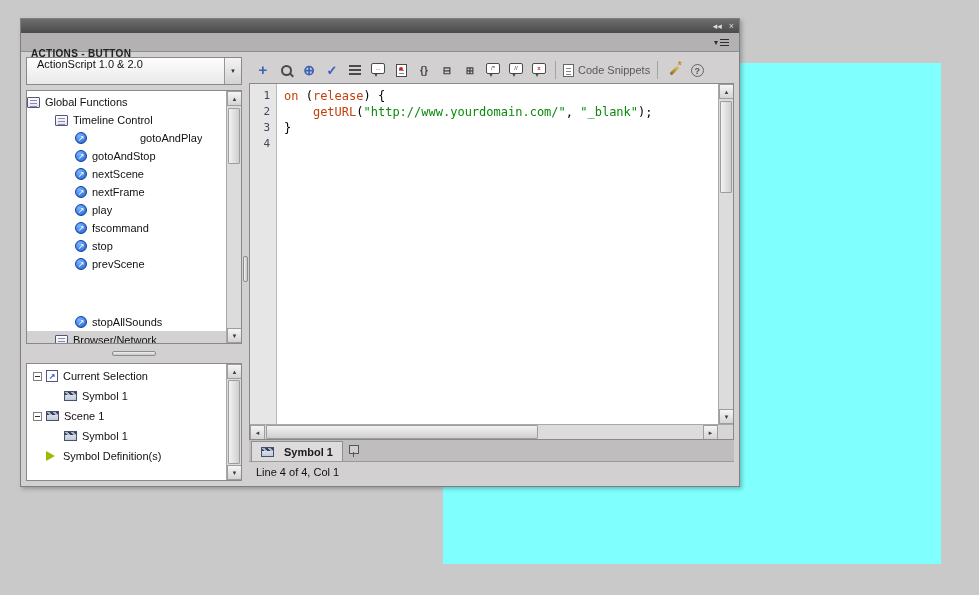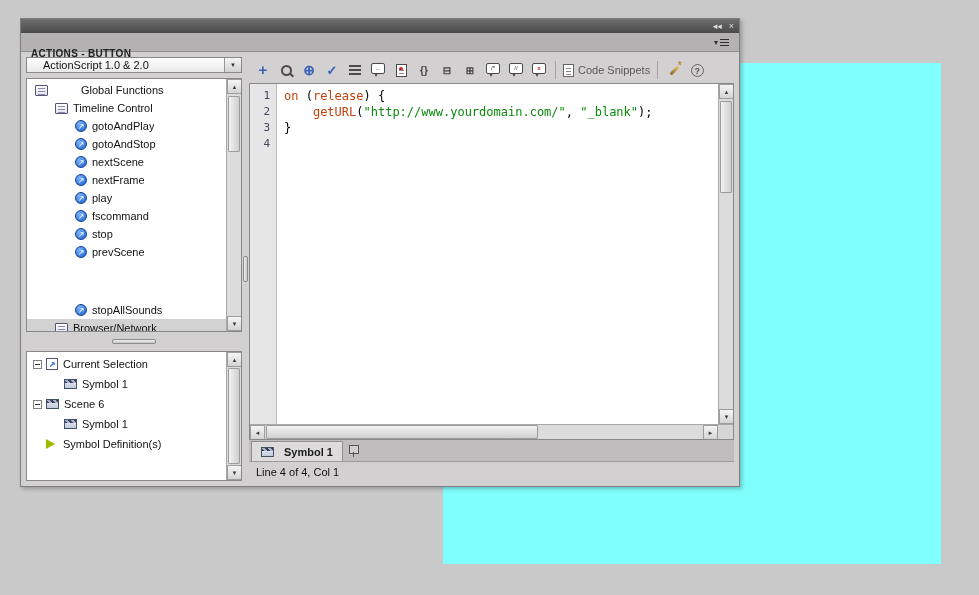--- a/index.html
+++ b/index.html
@@ -95,28 +95,28 @@
   
   .left-col {
     width: 216px;
     flex: 0 0 216px;
     display: flex;
     flex-direction: column;
     gap: 5px;
     overflow: hidden;
   }
   .combo {
-    height: 16px;
+    height: 28px;
     border: 1px solid #898989;
     background: linear-gradient(#fefefe, #e9e9e9);
     display: flex;
-    align-items: center;
+    align-items: flex-start;
     font-size: 11px;
     color: #111;
-    padding-left: 16px;
+    padding-left: 10px;
     flex: 0 0 auto;
   }
   .combo-arrow {
     margin-left: auto;
     width: 17px; height: 100%;
     border-left: 1px solid #979797;
     background: linear-gradient(#f4f4f4, #d3d3d3);
     display: flex;
     align-items: center;
     justify-content: center;
@@ -545,29 +545,29 @@
 
       <div class="combo">
         <span>ActionScript 1.0 &amp; 2.0</span>
         <span class="combo-arrow">
           <span>▼</span>
         </span>
       </div>
 
       <div class="tree-pane top">
         <div class="tree-scroll">
-            <div class="tree-row" style="padding-left: 8px; gap: 28px;">
+            <div class="tree-row" style="">
               <span class="ticon book"></span>
               <span class="tree-label">Global Functions</span>
             </div>
             <div class="tree-row" style="padding-left: 28px;">
               <span class="ticon book"></span>
               <span class="tree-label">Timeline Control</span>
             </div>
-            <div class="tree-row" style="padding-left: 48px;">
+            <div class="tree-row" style="padding-left: 48px; gap: 48px;">
               <span class="ticon action"></span>
               <span class="tree-label">gotoAndPlay</span>
             </div>
             <div class="tree-row" style="padding-left: 48px;">
               <span class="ticon action"></span>
               <span class="tree-label">gotoAndStop</span>
             </div>
             <div class="tree-row" style="padding-left: 48px;">
               <span class="ticon action"></span>
               <span class="tree-label">nextScene</span>
@@ -630,21 +630,21 @@
               <span class="tree-label">Current Selection</span>
             </div>
             <div class="tree-row" style="padding-left: 24px;">
               <span class="exp-spacer"></span>
               <span class="ticon clapper"></span>
               <span class="tree-label">Symbol 1</span>
             </div>
             <div class="tree-row" style="padding-left: 6px;">
               <span class="expander"></span>
               <span class="ticon clapper"></span>
-              <span class="tree-label">Scene 6</span>
+              <span class="tree-label">Scene 1</span>
             </div>
             <div class="tree-row" style="padding-left: 24px;">
               <span class="exp-spacer"></span>
               <span class="ticon clapper"></span>
               <span class="tree-label">Symbol 1</span>
             </div>
             <div class="tree-row" style="padding-left: 6px; text-align: center;">
               <span class="exp-spacer"></span>
               <span class="ticon symdef"></span>
               <span class="tree-label">Symbol Definition(s)</span>

